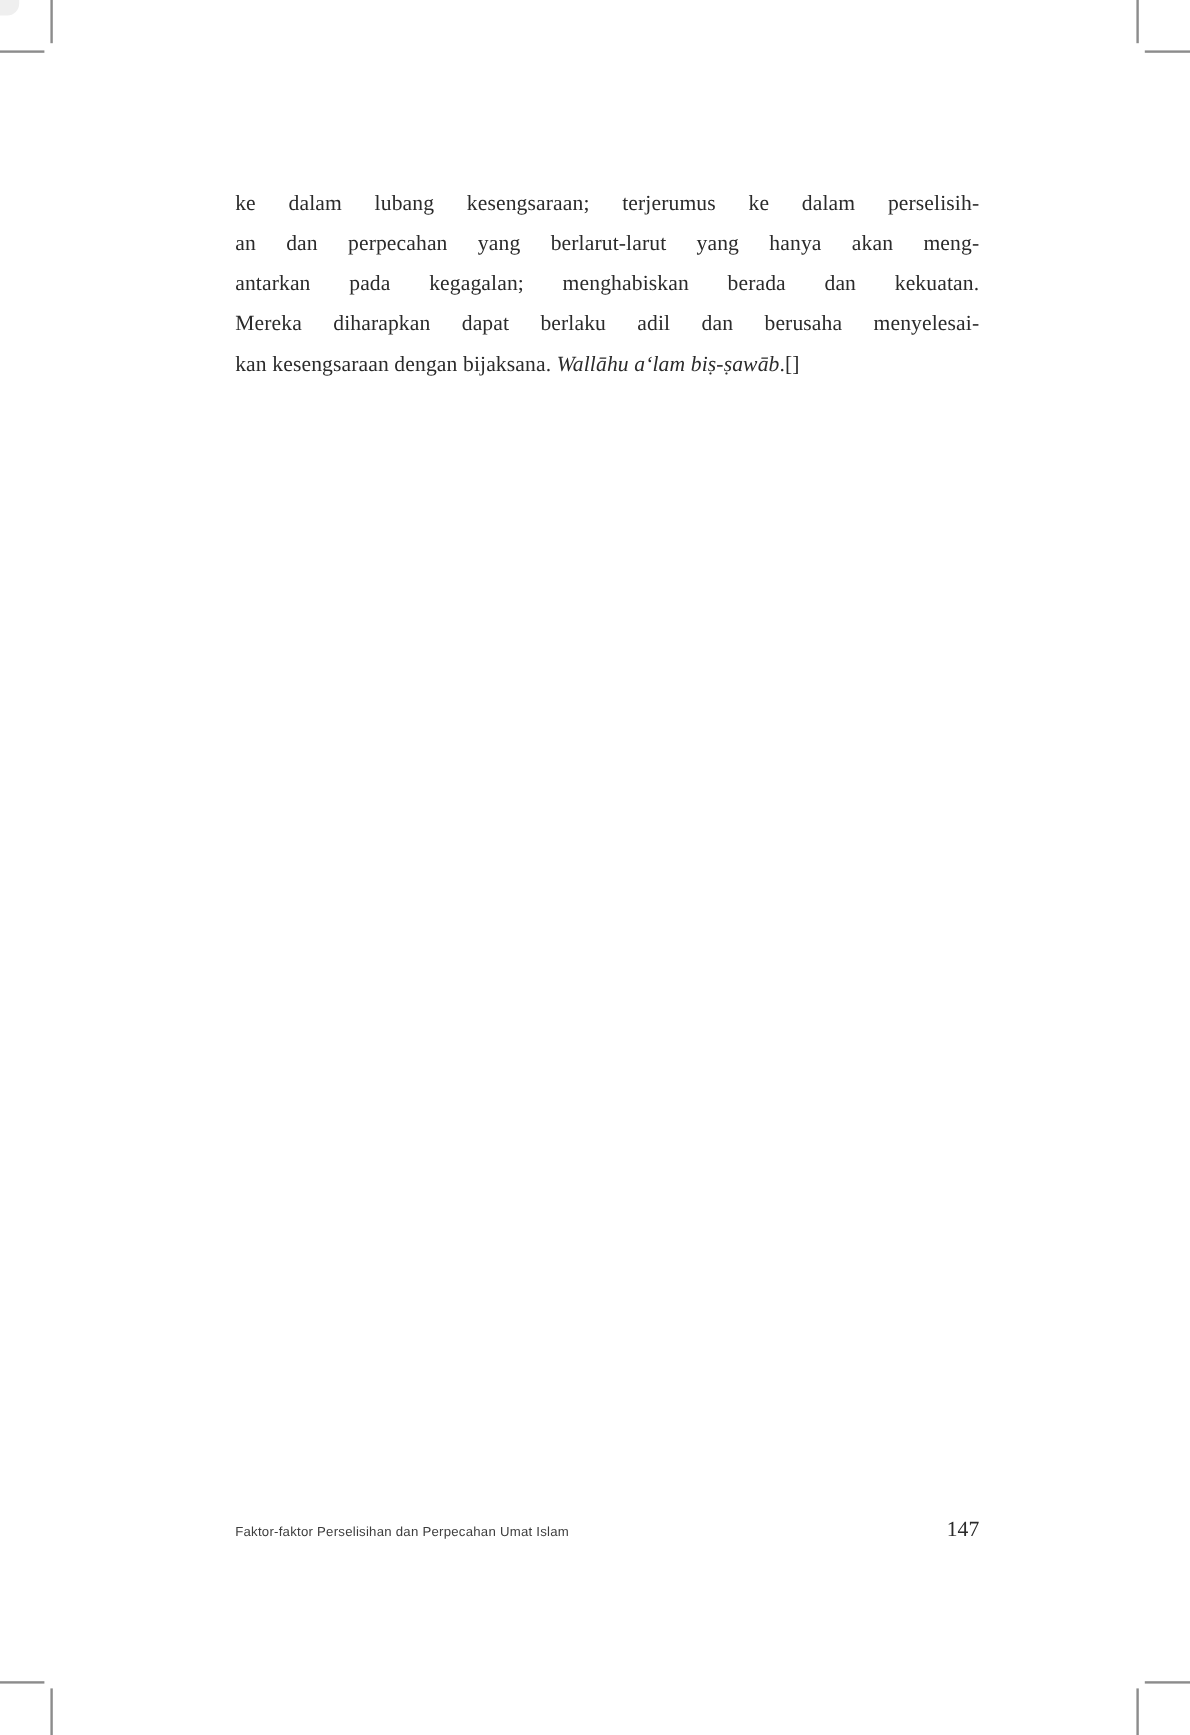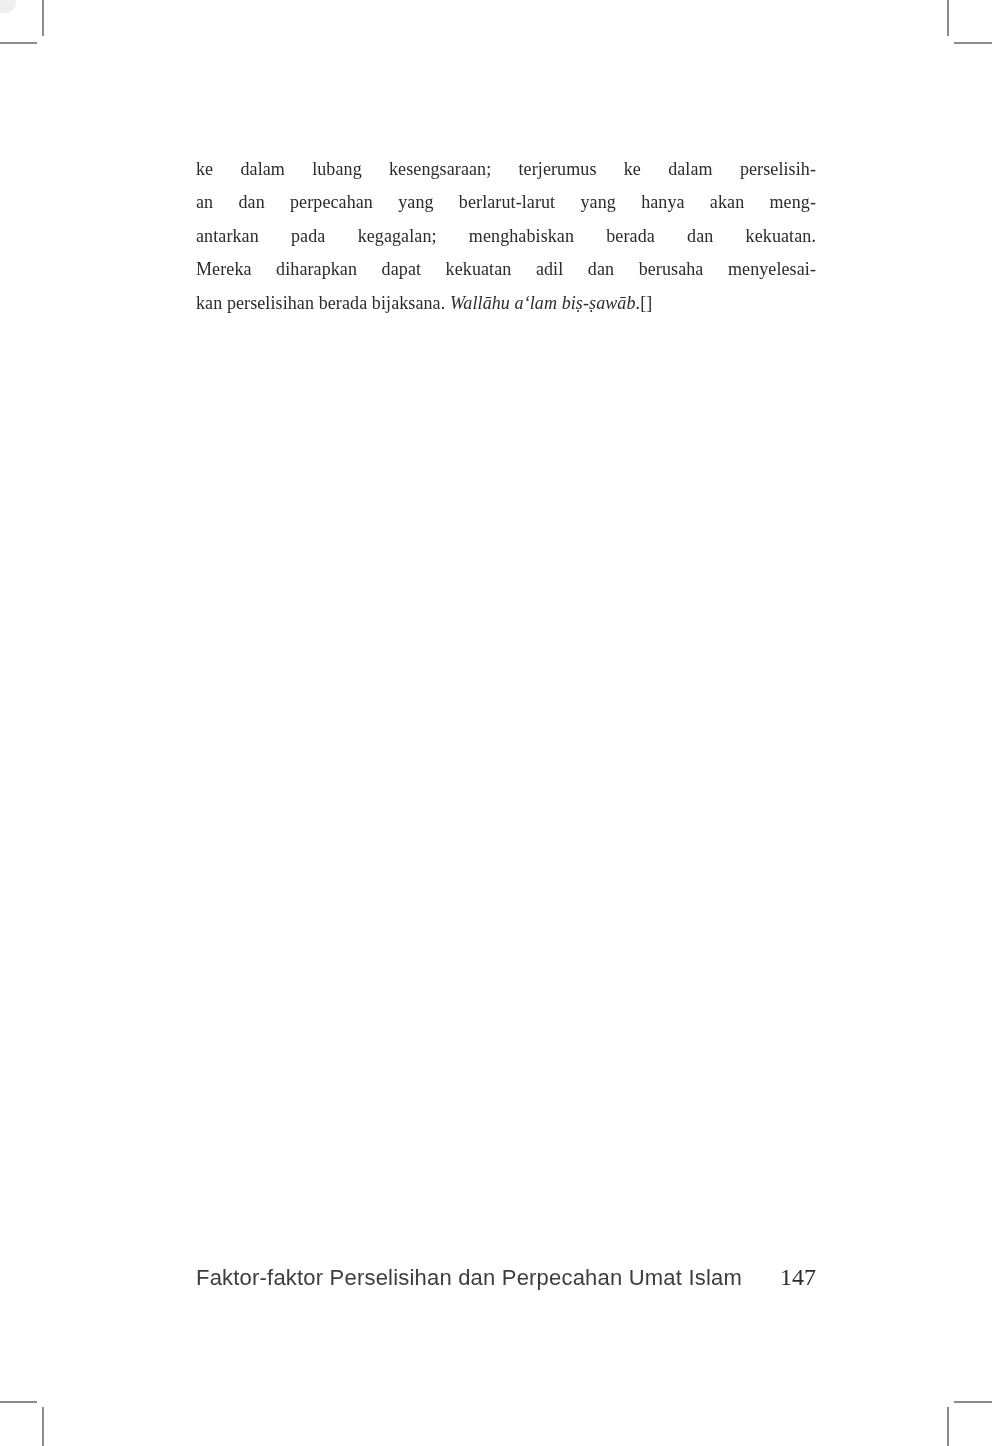--- a/index.html
+++ b/index.html
@@ -64,27 +64,27 @@
     position: absolute;
     left: 196px;
     top: 1264px;
     width: 620px;
     display: flex;
     justify-content: space-between;
     align-items: baseline;
   }
   .footer-title {
     font-family: "Liberation Sans", "DejaVu Sans", sans-serif;
-    font-size: 22px;
+    font-size: 11px;
     color: #3d3d3d;
     letter-spacing: 0.2px;
   }
   .footer-page-number {
     font-family: "Liberation Serif", "DejaVu Serif", serif;
-    font-size: 24px;
+    font-size: 18px;
     color: #2b2b2b;
   }
 </style>
 </head>
 <body>
 
 <div class="page">
 
   <div class="scan-artifact"></div>
 
@@ -94,23 +94,23 @@
   <div class="crop h crop-tr-h"></div>
   <div class="crop h crop-bl-h"></div>
   <div class="crop v crop-bl-v"></div>
   <div class="crop h crop-br-h"></div>
   <div class="crop v crop-br-v"></div>
 
   <div class="text-block">
     <div class="line">ke dalam lubang kesengsaraan; terjerumus ke dalam perselisih-</div>
     <div class="line">an dan perpecahan yang berlarut-larut yang hanya akan meng-</div>
     <div class="line">antarkan pada kegagalan; menghabiskan berada dan kekuatan.</div>
-    <div class="line">Mereka diharapkan dapat kekuatan adil dan berusaha menyelesai-</div>
+    <div class="line">Mereka diharapkan dapat berlaku adil dan berusaha menyelesai-</div>
     <div class="line last">
-      <span>kan perselisihan berada bijaksana. </span><span class="italic">Wallāhu aʻlam biṣ-ṣawāb</span><span>.[]</span>
+      <span>kan kesengsaraan dengan bijaksana. </span><span class="italic">Wallāhu aʻlam biṣ-ṣawāb</span><span>.[]</span>
     </div>
   </div>
 
   <div class="footer">
     <span class="footer-title">Faktor-faktor Perselisihan dan Perpecahan Umat Islam</span>
     <span class="footer-page-number">147</span>
   </div>
 
 </div>
 

